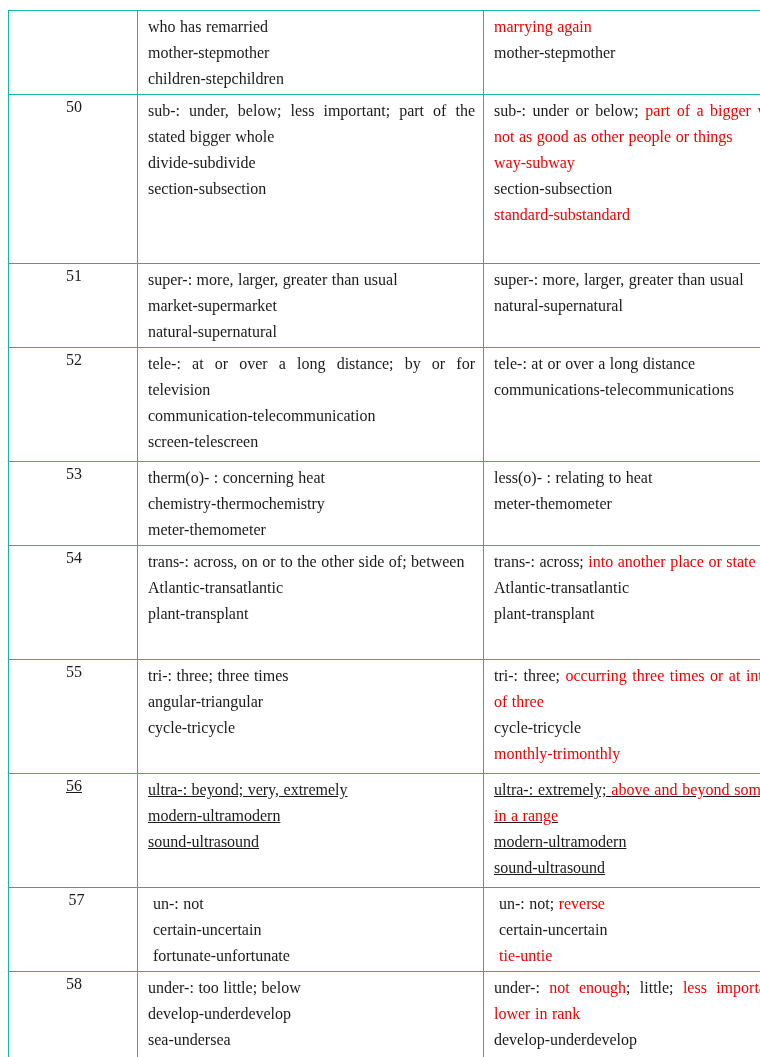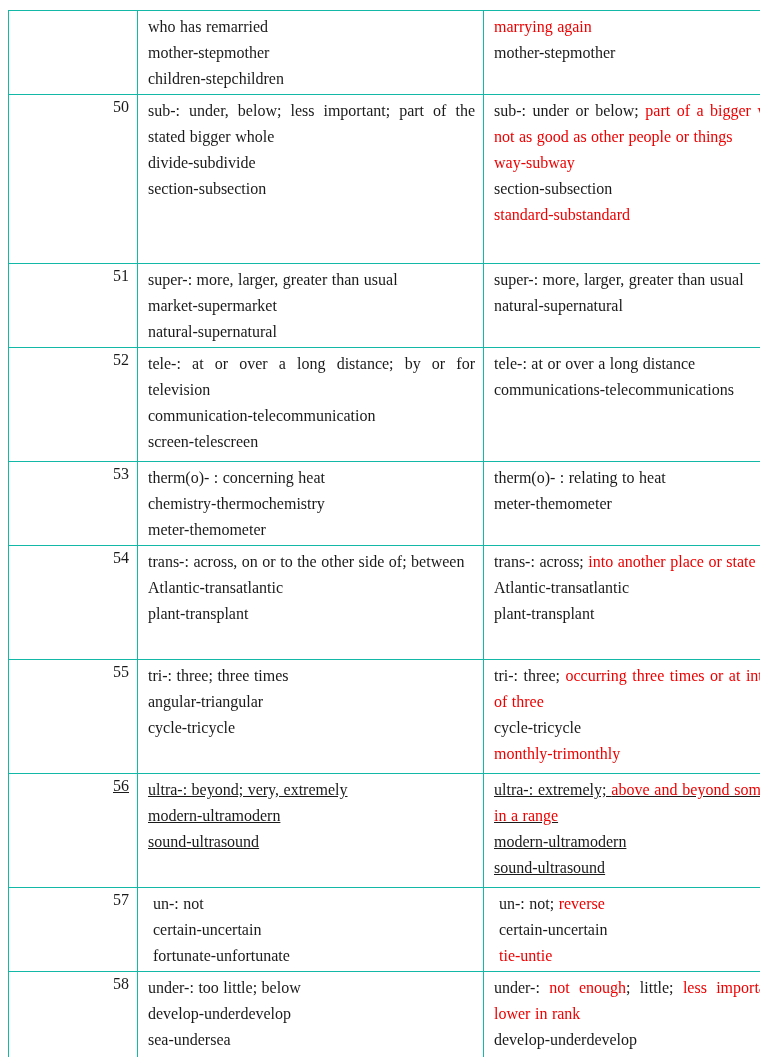--- a/index.html
+++ b/index.html
@@ -25,21 +25,21 @@
   }
   table.prefix-table td {
     border: 1px solid #14b8a6;
     vertical-align: top;
     font-size: 16px;
     color: #1a1a1a;
     padding: 3px 8px 2px 10px;
   }
   td.num-cell {
     width: 110px;
-    text-align: right;
+    text-align: center;
     padding: 5px 2px 2px 2px;
   }
   td.left-cell  { width: 327px; }
   td.right-cell { width: 307px; }
   
   tr:nth-child(1)  td { height: 78px;  }
   tr:nth-child(2)  td { height: 163px; }
   tr:nth-child(3)  td { height: 78px; margin-left: 41px;  }
   tr:nth-child(4)  td { height: 108px; margin-left: 16px; }
   tr:nth-child(5)  td { height: 78px;  }
@@ -114,21 +114,21 @@
           </td>
         </tr>
         <tr>
           <td class="num-cell">53</td>
           <td class="left-cell">
             <p class="line"><span class="seg-black">therm(o)- : concerning heat</span></p>
             <p class="line"><span class="seg-black">chemistry-thermochemistry</span></p>
             <p class="line"><span class="seg-black">meter-themometer</span></p>
           </td>
           <td class="right-cell">
-            <p class="line"><span class="seg-black">therm(o)- : relating to heat</span></p>
+            <p class="line"><span class="seg-black">less(o)- : relating to heat</span></p>
             <p class="line"><span class="seg-black">meter-themometer</span></p>
           </td>
         </tr>
         <tr>
           <td class="num-cell">54</td>
           <td class="left-cell">
             <p class="line"><span class="seg-black">trans-: across, on or to the other side of; between</span></p>
             <p class="line"><span class="seg-black">Atlantic-transatlantic</span></p>
             <p class="line"><span class="seg-black">plant-transplant</span></p>
           </td>

